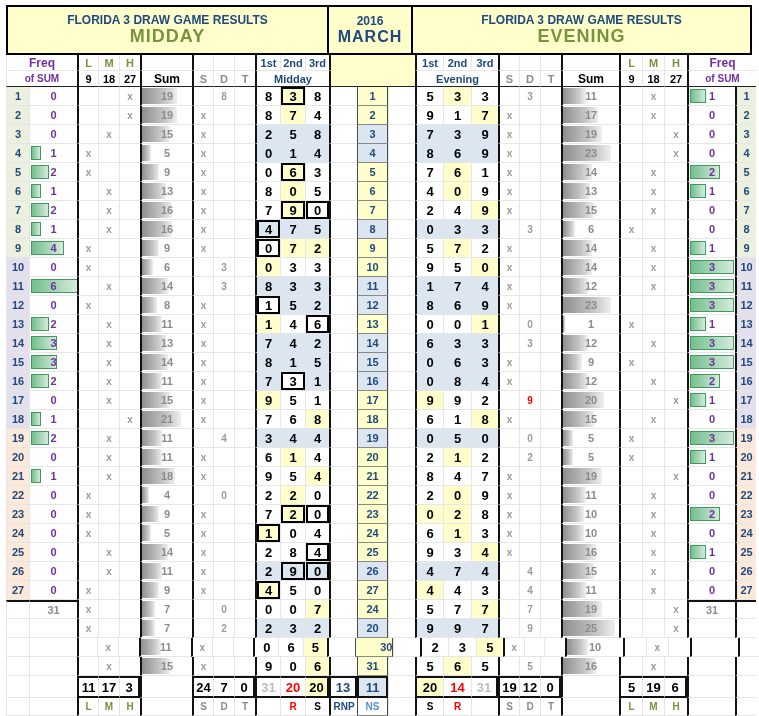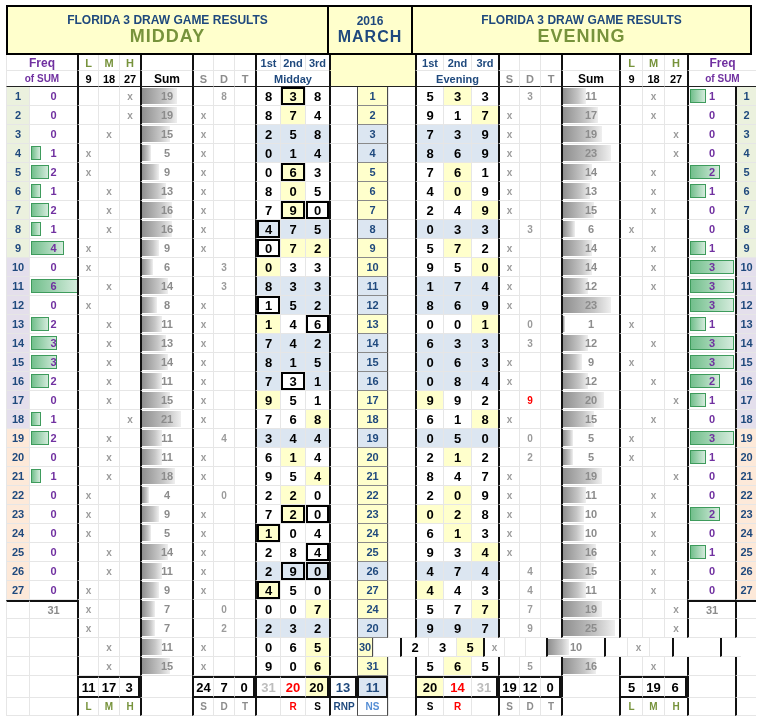--- a/index.html
+++ b/index.html
@@ -2092,21 +2092,21 @@
         <div class="cell c-m1 bl" style="width: 25px;">
           <span class="digit" style="z-index: 1;">0</span>
         </div>
         <div class="cell c-m2" style="width: 25px;">
           <span class="digit" style="z-index: 1;">6</span>
         </div>
         <div class="cell c-m3 bg-y" style="width: 24px;">
           <span class="digit" style="z-index: 1;">5</span>
         </div>
         <div class="cell c-sp1 bl" style="width: 28px;"></div>
-        <div class="cell c-dt bg-y" style="width: 16px;">
+        <div class="cell c-dt bg-y" style="width: 39px; justify-content: flex-end;">
           <span class="navy f11b" style="z-index: 1;">30</span>
         </div>
         <div class="cell c-sp2" style="width: 27px;"></div>
         <div class="cell c-e1 bl" style="width: 28px;">
           <span class="digit" style="z-index: 1;">2</span>
         </div>
         <div class="cell c-e2" style="width: 28px;">
           <span class="digit" style="z-index: 1;">3</span>
         </div>
         <div class="cell c-e3 bg-y" style="width: 27px;">

